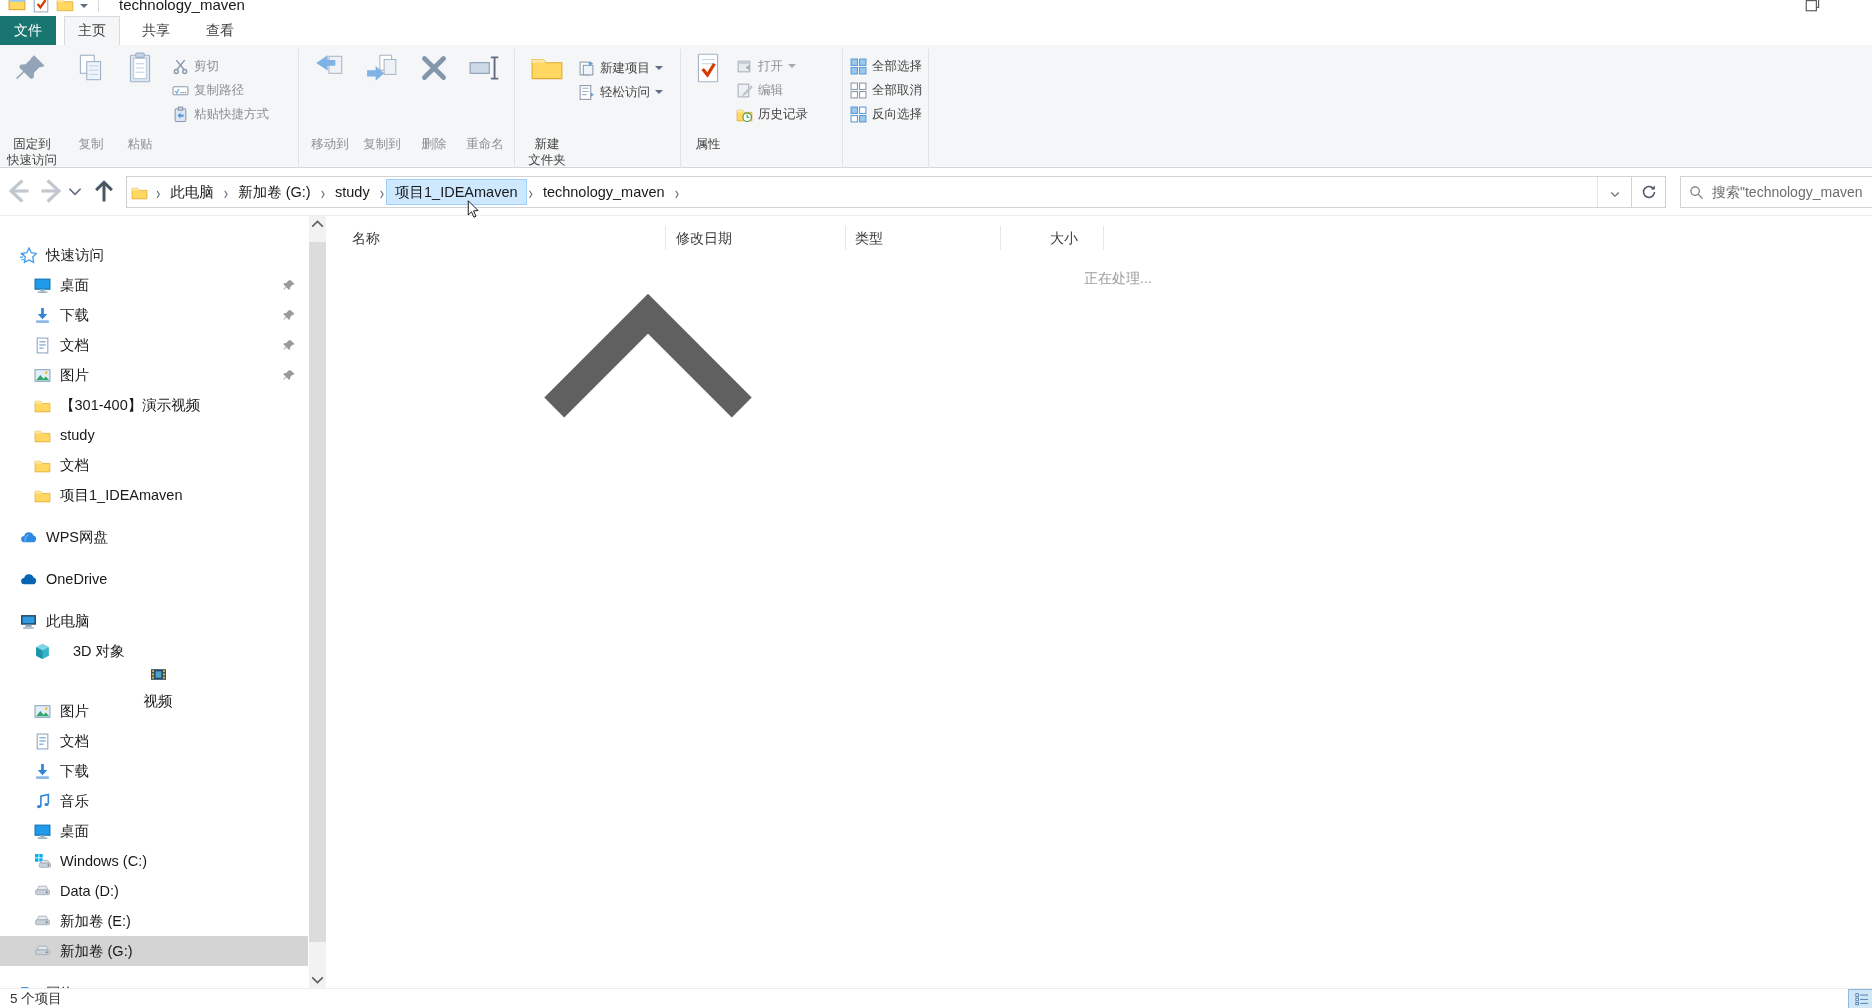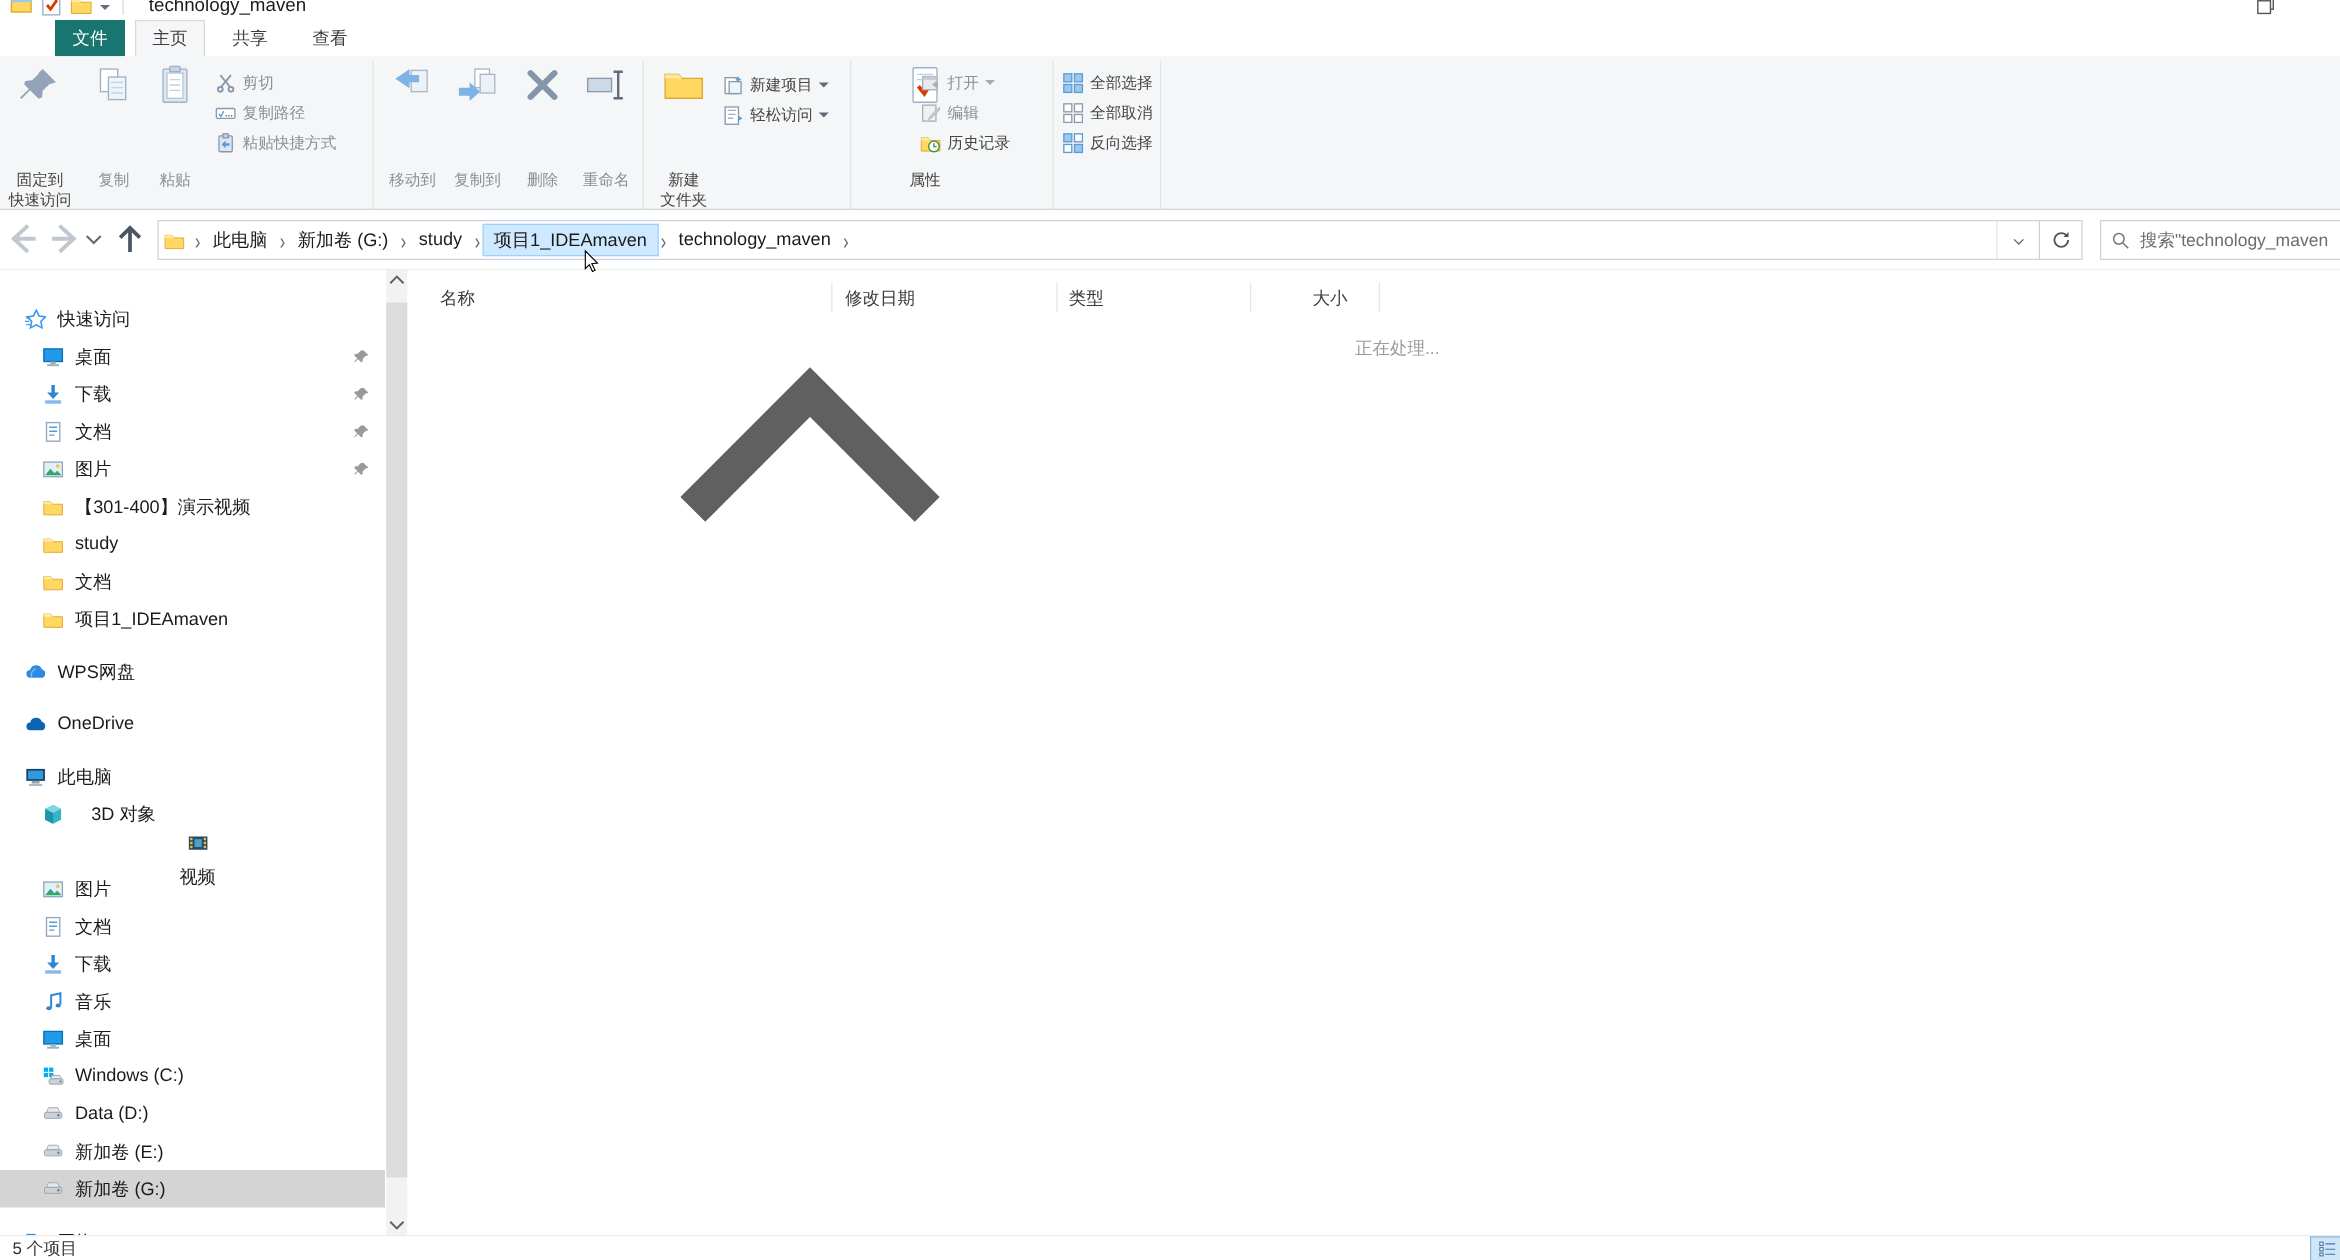--- a/index.html
+++ b/index.html
@@ -9,21 +9,21 @@
   
   #titlebar { position:absolute; left:0; top:-8px; width:1872px; height:24px;
     display:flex; align-items:center; gap:6px; padding-left:8px; background:#fff; }
   #titlebar .qat-sep { width:1px; height:16px; background:#d9d9d9; margin:0 4px; }
   #win-title { font-size:15px; color:#1a1a1a; margin-left:10px; }
   #restore-btn { position:absolute; top:-5px; left:1800px; width:26px; height:18px; }
 
   
   #tabrow { position:absolute; left:0; top:16px; width:1872px; height:29px; background:#fff; }
   .tab { position:absolute; top:0; height:29px; display:flex; align-items:center;
-    justify-content:center; font-size:14px; color:#3f3f3f; cursor:default;margin-left:44px; }
+    justify-content:center; font-size:14px; color:#3f3f3f; cursor:default; }
   #tab-file { left:0; width:56px; background:var(--file-tab,#19756f); color:#fff; }
   #tab-home { left:64px; width:56px; background:#f5f6f7;
     border:1px solid #d8d9da; border-bottom:none; }
   #tab-share { left:128px; width:56px; }
   #tab-view  { left:192px; width:56px; }
 
   
   #ribbon { position:absolute; left:0; top:45px; width:1872px; height:123px;
     background:#f5f6f7; border-bottom:1px solid #d4d5d6; }
   .rib-sep { position:absolute; top:4px; height:150px; width:1px; background:#e2e3e4; }
@@ -251,21 +251,21 @@
             <rect x="2" y="1.5" width="10" height="13" fill="#fff" stroke="#8a99ad"></rect>
             <path d="M4 4h6M4 7h6M4 10h4" stroke="#9fb0c4"></path>
             <path d="M12 8l3 2-3 2z" fill="#5b9bd5"></path>
           </svg></span>
       <span>轻松访问</span>
       <span class="drop"></span>
     </div>
   </div>
   <div class="rib-sep" style="left:680px;"></div>
 
-  <div class="bigbtn" style="left:720px;width:40px;">
+  <div class="bigbtn" style="left:688px;width:40px;">
     <span class="bicon"><svg viewBox="0 0 32 32" width="100%" height="100%">
           <rect x="7" y="3" width="18" height="26" rx="1" fill="#fff" stroke="#9fb0c4"></rect>
           <g stroke="#c3d2e2">
             <line x1="10" y1="8" x2="22" y2="8"></line>
             <line x1="10" y1="12" x2="22" y2="12"></line>
           </g>
           <path d="M11 17l4.5 5.5L22 12" stroke="#d83b01" stroke-width="3" fill="none"></path>
         </svg></span>
     <span class="blabel">属性</span>
     <span class="drop"></span>

